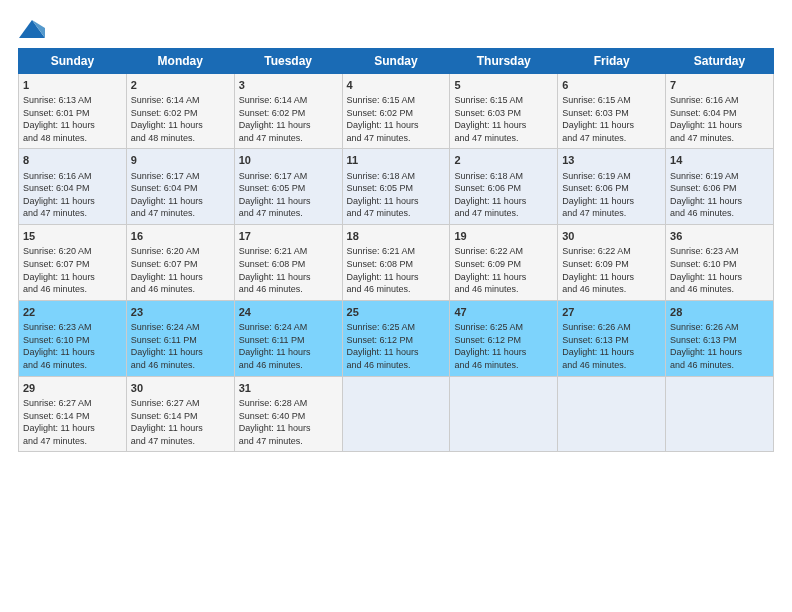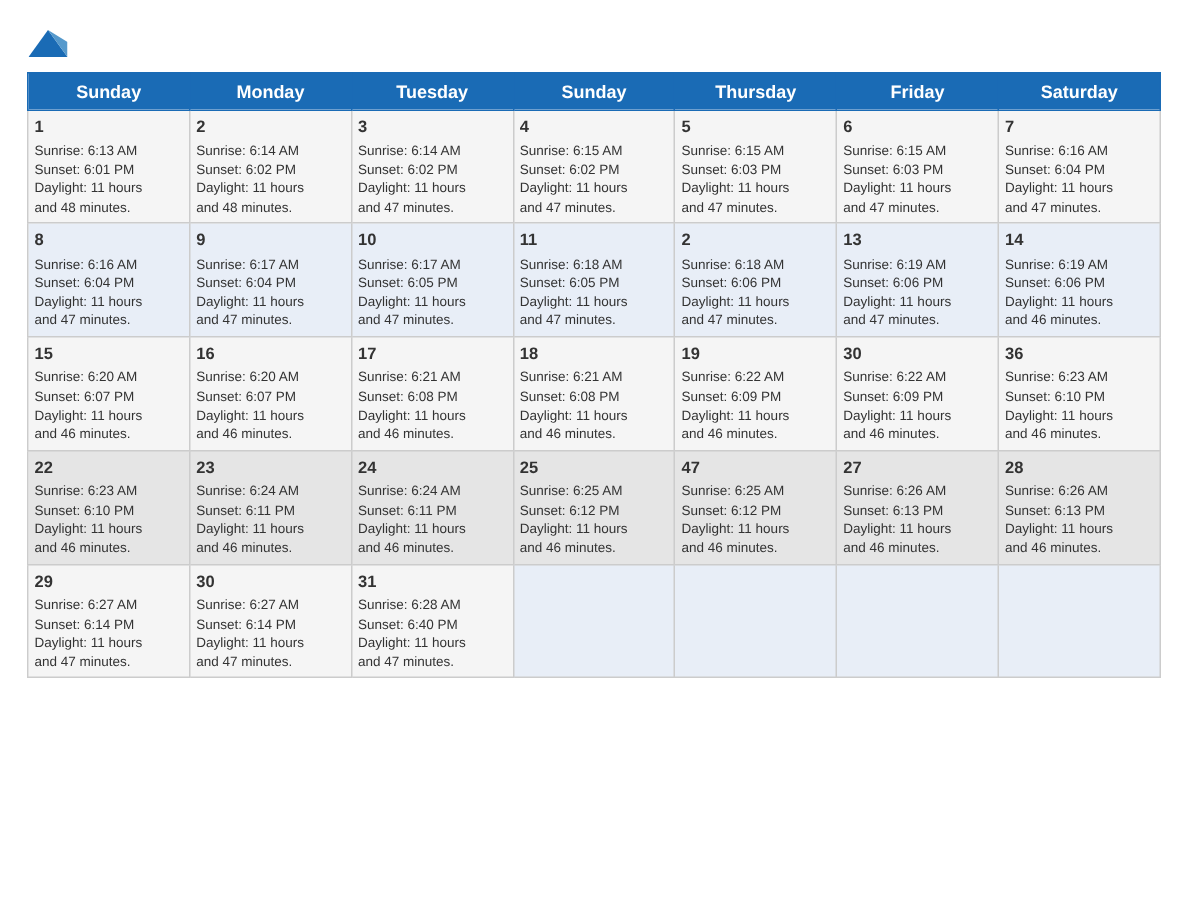--- a/index.html
+++ b/index.html
@@ -263,21 +263,21 @@
             <span style="display: block;">and 46 minutes.</span>
           </td>
           <td>
             <span class="day-num">36</span>
             <span style="display: block;">Sunrise: 6:23 AM</span>
             <span style="display: block;">Sunset: 6:10 PM</span>
             <span style="display: block;">Daylight: 11 hours</span>
             <span style="display: block;">and 46 minutes.</span>
           </td>
         </tr>
-        <tr style="background: #e5e5e5; margin-top: 35px;">
+        <tr style="background: #7dd3fc; margin-top: 35px;">
           <td>
             <span class="day-num">22</span>
             <span style="display: block;">Sunrise: 6:23 AM</span>
             <span style="display: block;">Sunset: 6:10 PM</span>
             <span style="display: block;">Daylight: 11 hours</span>
             <span style="display: block;">and 46 minutes.</span>
           </td>
           <td>
             <span class="day-num">23</span>
             <span style="display: block;">Sunrise: 6:24 AM</span>

